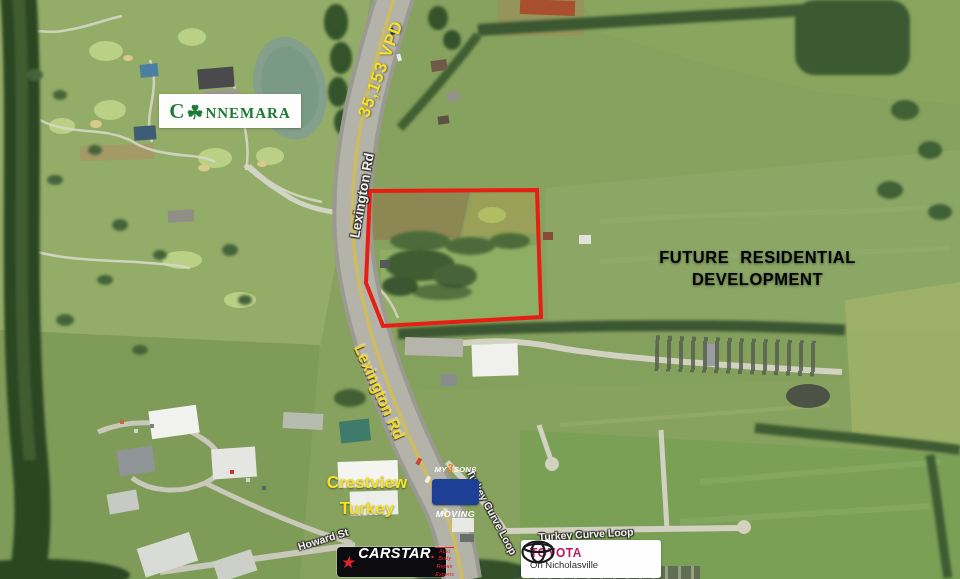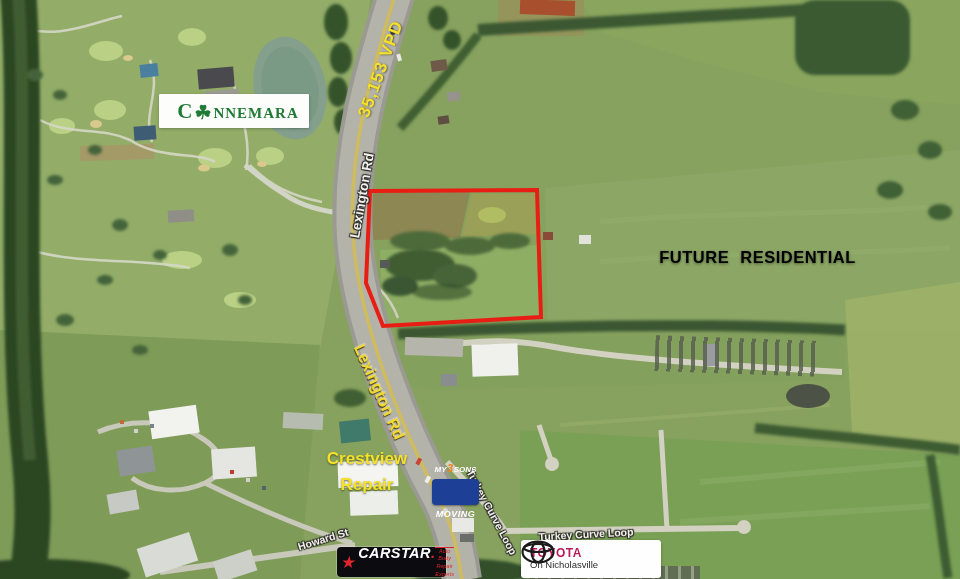--- a/index.html
+++ b/index.html
@@ -9,36 +9,36 @@
   .overlay{position:absolute;z-index:5;}
   .map-label{position:absolute;font-weight:bold;white-space:nowrap;z-index:6;}
   .road-label{color:#f2efe8;
       text-shadow:1px 1px 1px #2b2b2b,-1px -1px 1px #2b2b2b,1px -1px 1px #2b2b2b,-1px 1px 1px #2b2b2b;}
   .yellow-label{color:#f5e12a;text-shadow:0 1px 2px rgba(40,40,20,.65);}
   .white-banner{color:#000000;text-shadow:0 1px 3px rgba(20,25,15,.55);}
 
   
   .connemara-box{left:159px;top:94px;width:142px;height:34px;background:#fdfdfc;
       display:flex;align-items:center;justify-content:center;border-radius:1px;
-      box-shadow:0 1px 3px rgba(0,0,0,.25);padding-left:8px;}
+      box-shadow:0 1px 3px rgba(0,0,0,.25);}
   .connemara-text{font-family:"Liberation Serif",serif;font-weight:bold;font-variant:small-caps;
       color:#1e7a34;font-size:21px;letter-spacing:1px;line-height:1;}
   .shamrock{color:#1e7a34;font-size:19px;vertical-align:-1px;padding:0 1px;}
 
   
   .vpd{left:321px;top:59px;width:120px;text-align:center;font-size:17px;letter-spacing:1px;
        transform:rotate(-70deg);}
   .lex-upper{left:307px;top:188px;width:110px;text-align:center;font-size:13.5px;
        transform:rotate(-80deg);}
   .lex-lower{left:314px;top:383px;width:130px;text-align:center;font-size:16px;
        transform:rotate(66deg);color:#f2d930;
        text-shadow:1px 1px 1px #4a431a,-1px -1px 1px rgba(255,255,255,.35);}
   .future{left:650px;top:246px;width:215px;text-align:center;font-size:16.5px;
        letter-spacing:.5px;word-spacing:6px;line-height:1.35;}
-  .crestview{left:322px;top:446px;width:90px;text-align:center;font-size:17px;line-height:1.5;}
+  .crestview{left:322px;top:470px;width:90px;text-align:center;font-size:17px;line-height:1.5;}
   .turkey-rot{left:444px;top:506px;width:96px;text-align:center;font-size:10.5px;
        transform:rotate(62deg);}
   .turkey-horiz{left:534px;top:528px;width:104px;text-align:center;font-size:10.5px;
        transform:rotate(-3deg);}
   .howard{left:287px;top:533px;width:72px;text-align:center;font-size:10.5px;
        transform:rotate(-17deg);}
 
   
   .my3sons{left:432px;top:479px;width:47px;height:26px;background:#1e3f96;border-radius:4px;
       display:flex;flex-direction:column;align-items:center;justify-content:center;
@@ -289,25 +289,26 @@
   </div>
 
   <div class="map-label yellow-label vpd">35,153 VPD</div>
 
   <div class="map-label road-label lex-upper">Lexington Rd</div>
 
   <div class="map-label lex-lower">Lexington Rd</div>
 
   <div class="map-label white-banner future">
     <div>FUTURE RESIDENTIAL</div>
+    <div>DEVELOPMENT</div>
   </div>
 
   <div class="map-label yellow-label crestview">
     <div>Crestview</div>
-    <div>Repair</div>
+    <div>Turkey</div>
   </div>
 
   <div class="map-label road-label turkey-rot">Turkey Curve Loop</div>
 
   <div class="map-label road-label turkey-horiz">Turkey Curve Loop</div>
 
   <div class="map-label road-label howard">Howard St</div>
 
   <div class="overlay my3sons">
     <div class="l1"><span>MY</span><span class="digit">3</span><span>SONS</span></div>

